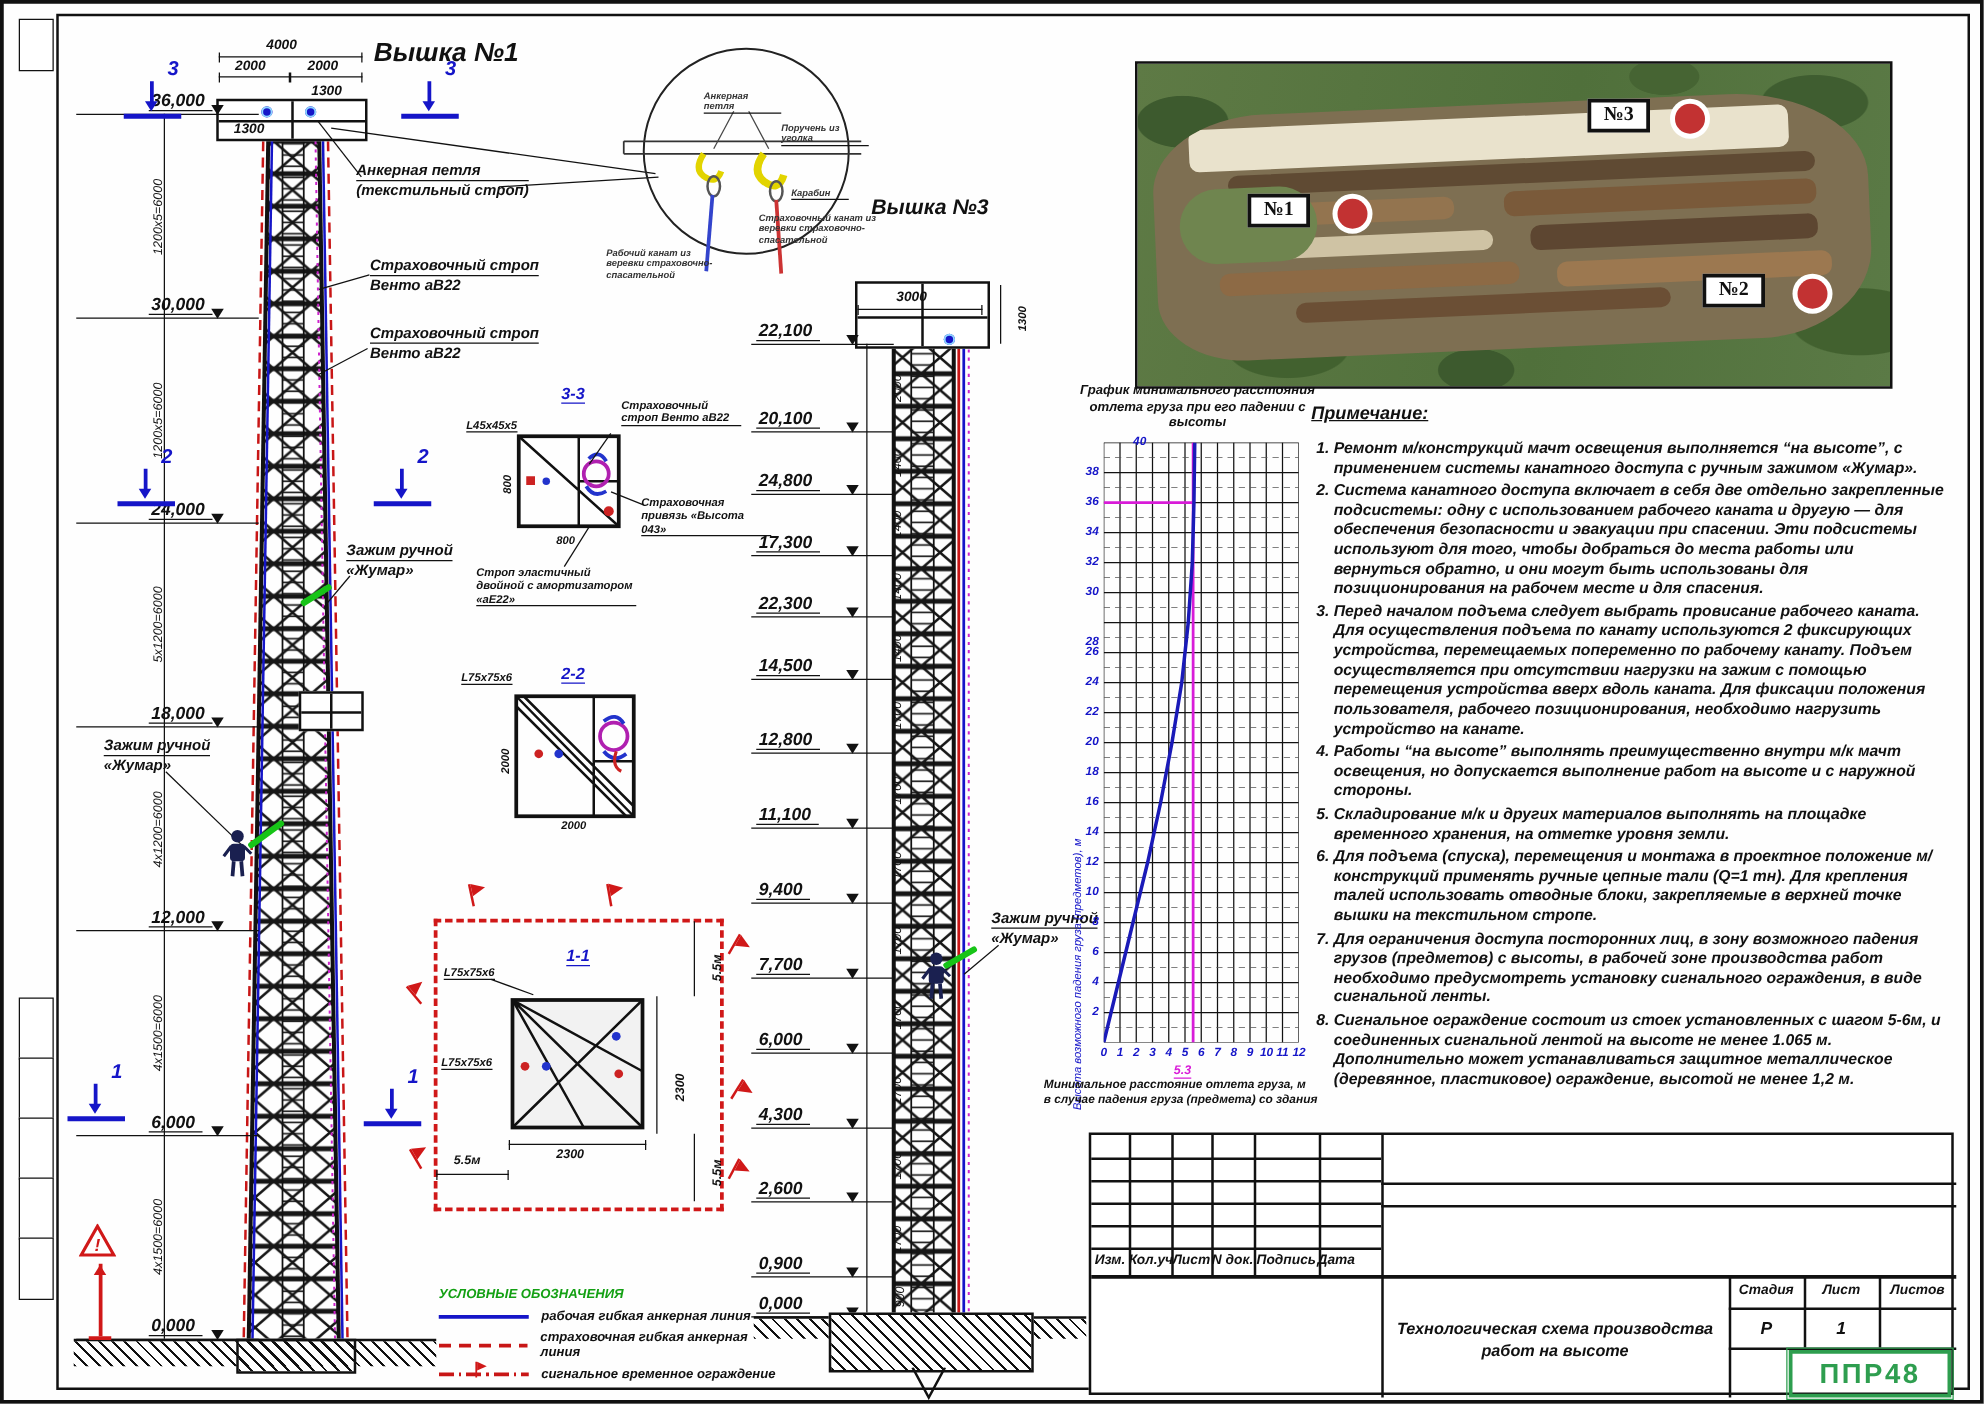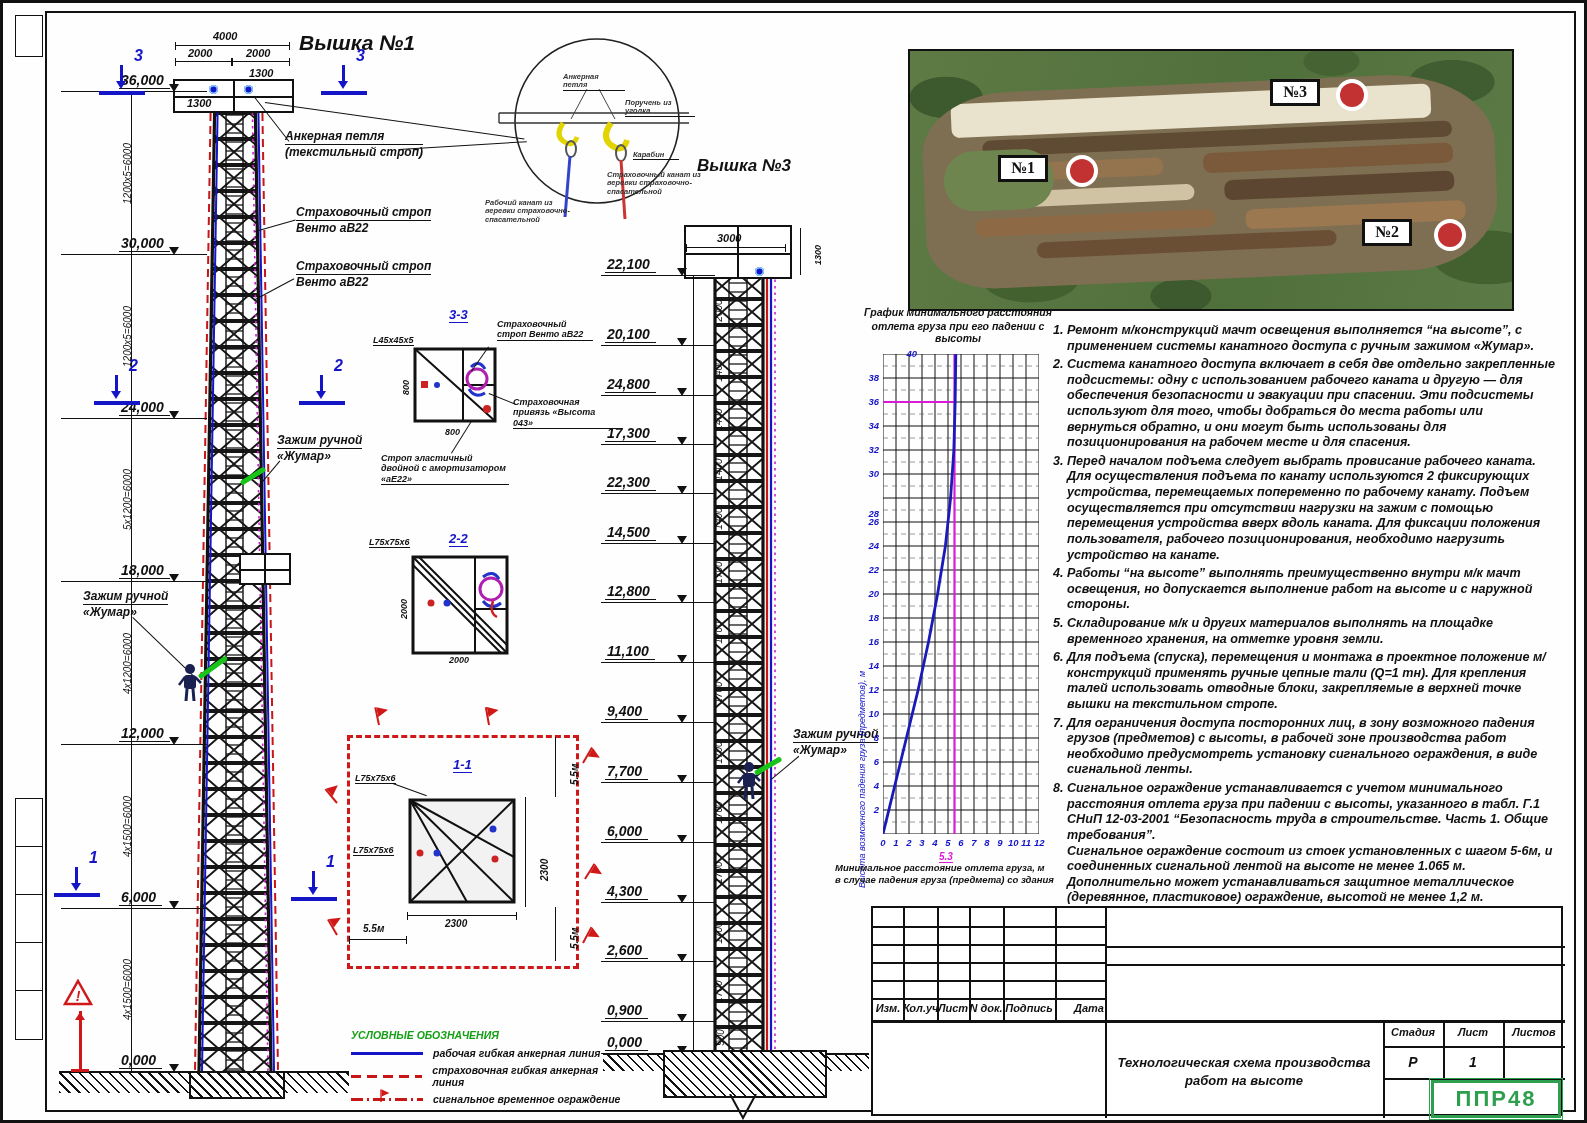--- a/index.html
+++ b/index.html
@@ -636,30 +636,30 @@
       <span class="xtick" style="left: 105px;">6</span>
       <span class="xtick" style="left: 118px;">7</span>
       <span class="xtick" style="left: 131px;">8</span>
       <span class="xtick" style="left: 144px;">9</span>
       <span class="xtick" style="left: 157px;">10</span>
       <span class="xtick" style="left: 170px;">11</span>
       <span class="xtick" style="left: 183px;">12</span>
     </div>
 
   <div id="notes">
+    <h3>Примечание:</h3>
     <ol>
       <li>Ремонт м/конструкций мачт освещения выполняется “на высоте”, с применением системы канатного доступа с ручным зажимом «Жумар».</li>
       <li>Система канатного доступа включает в себя две отдельно закрепленные подсистемы: одну с использованием рабочего каната и другую — для обеспечения безопасности и эвакуации при спасении. Эти подсистемы используют для того, чтобы добраться до места работы или вернуться обратно, и они могут быть использованы для позиционирования на рабочем месте и для спасения.</li>
       <li>Перед началом подъема следует выбрать провисание рабочего каната. Для осуществления подъема по канату используются 2 фиксирующих устройства, перемещаемых попеременно по рабочему канату. Подъем осуществляется при отсутствии нагрузки на зажим с помощью перемещения устройства вверх вдоль каната. Для фиксации положения пользователя, рабочего позиционирования, необходимо нагрузить устройство на канате.</li>
       <li>Работы “на высоте” выполнять преимущественно внутри м/к мачт освещения, но допускается выполнение работ на высоте и с наружной стороны.</li>
       <li>Складирование м/к и других материалов выполнять на площадке временного хранения, на отметке уровня земли.</li>
       <li>Для подъема (спуска), перемещения и монтажа в проектное положение м/конструкций применять ручные цепные тали (Q=1 тн). Для крепления талей использовать отводные блоки, закрепляемые в верхней точке вышки на текстильном стропе.</li>
       <li>Для ограничения доступа посторонних лиц, в зону возможного падения грузов (предметов) с высоты, в рабочей зоне производства работ необходимо предусмотреть установку сигнального ограждения, в виде сигнальной ленты.</li>
       <li>
-        <div>Сигнальное ограждение устанавливается с учетом минимального расстояния отлета груза при падении с высоты, указанного в табл. Г.1 СНиП 12-03-2001 “Безопасность труда в строительстве. Часть 1. Общие требования”.</div>
         <div>Сигнальное ограждение состоит из стоек установленных с шагом 5-6м, и соединенных сигнальной лентой на высоте не менее 1.065 м. Дополнительно может устанавливаться защитное металлическое (деревянное, пластиковое) ограждение, высотой не менее 1,2 м.</div>
         </li>
     </ol>
   </div>
 
   <div id="tblock">
 
     <i class="tb-line" style="left:30px;top:0;width:1.8px;height:112px;"></i>
     <i class="tb-line" style="left:64px;top:0;width:1.8px;height:112px;"></i>
     <i class="tb-line" style="left:96px;top:0;width:1.8px;height:112px;"></i>
@@ -674,21 +674,21 @@
     <i class="tb-line" style="left:0;top:90px;width:232px;height:2.2px;"></i>
     <i class="tb-line" style="left:0;top:112px;width:692px;height:2.5px;"></i>
     <i class="tb-line" style="left:232px;top:38px;width:460px;height:1.8px;"></i>
     <i class="tb-line" style="left:232px;top:56px;width:460px;height:1.8px;"></i>
 
     <span class="tb-cell" style="left:0;top:94px;width:30px;">Изм.</span>
     <span class="tb-cell" style="left:30px;top:94px;width:34px;">Кол.уч</span>
     <span class="tb-cell" style="left:64px;top:94px;width:32px;">Лист</span>
     <span class="tb-cell" style="left:96px;top:94px;width:34px;">N док.</span>
     <span class="tb-cell" style="left:130px;top:94px;width:52px;">Подпись</span>
-    <span class="tb-cell" style="left:194px;top:94px;width:44px;">Дата</span>
+    <span class="tb-cell" style="left:174px;top:94px;width:44px;">Дата</span>
 
     <i class="tb-line" style="left:510px;top:112px;width:2.2px;height:98px;"></i>
     <i class="tb-line" style="left:570px;top:112px;width:1.8px;height:58px;"></i>
     <i class="tb-line" style="left:630px;top:112px;width:1.8px;height:58px;"></i>
     <i class="tb-line" style="left:510px;top:138px;width:182px;height:1.8px;"></i>
     <i class="tb-line" style="left:510px;top:170px;width:182px;height:2.2px;"></i>
     <span class="tb-cell" style="left:510px;top:118px;width:60px;">Стадия</span>
     <span class="tb-cell" style="left:570px;top:118px;width:60px;">Лист</span>
     <span class="tb-cell" style="left:630px;top:118px;width:62px;">Листов</span>
     <span class="tb-cell" style="left:510px;top:146px;width:60px;font-size:14px;">Р</span>

